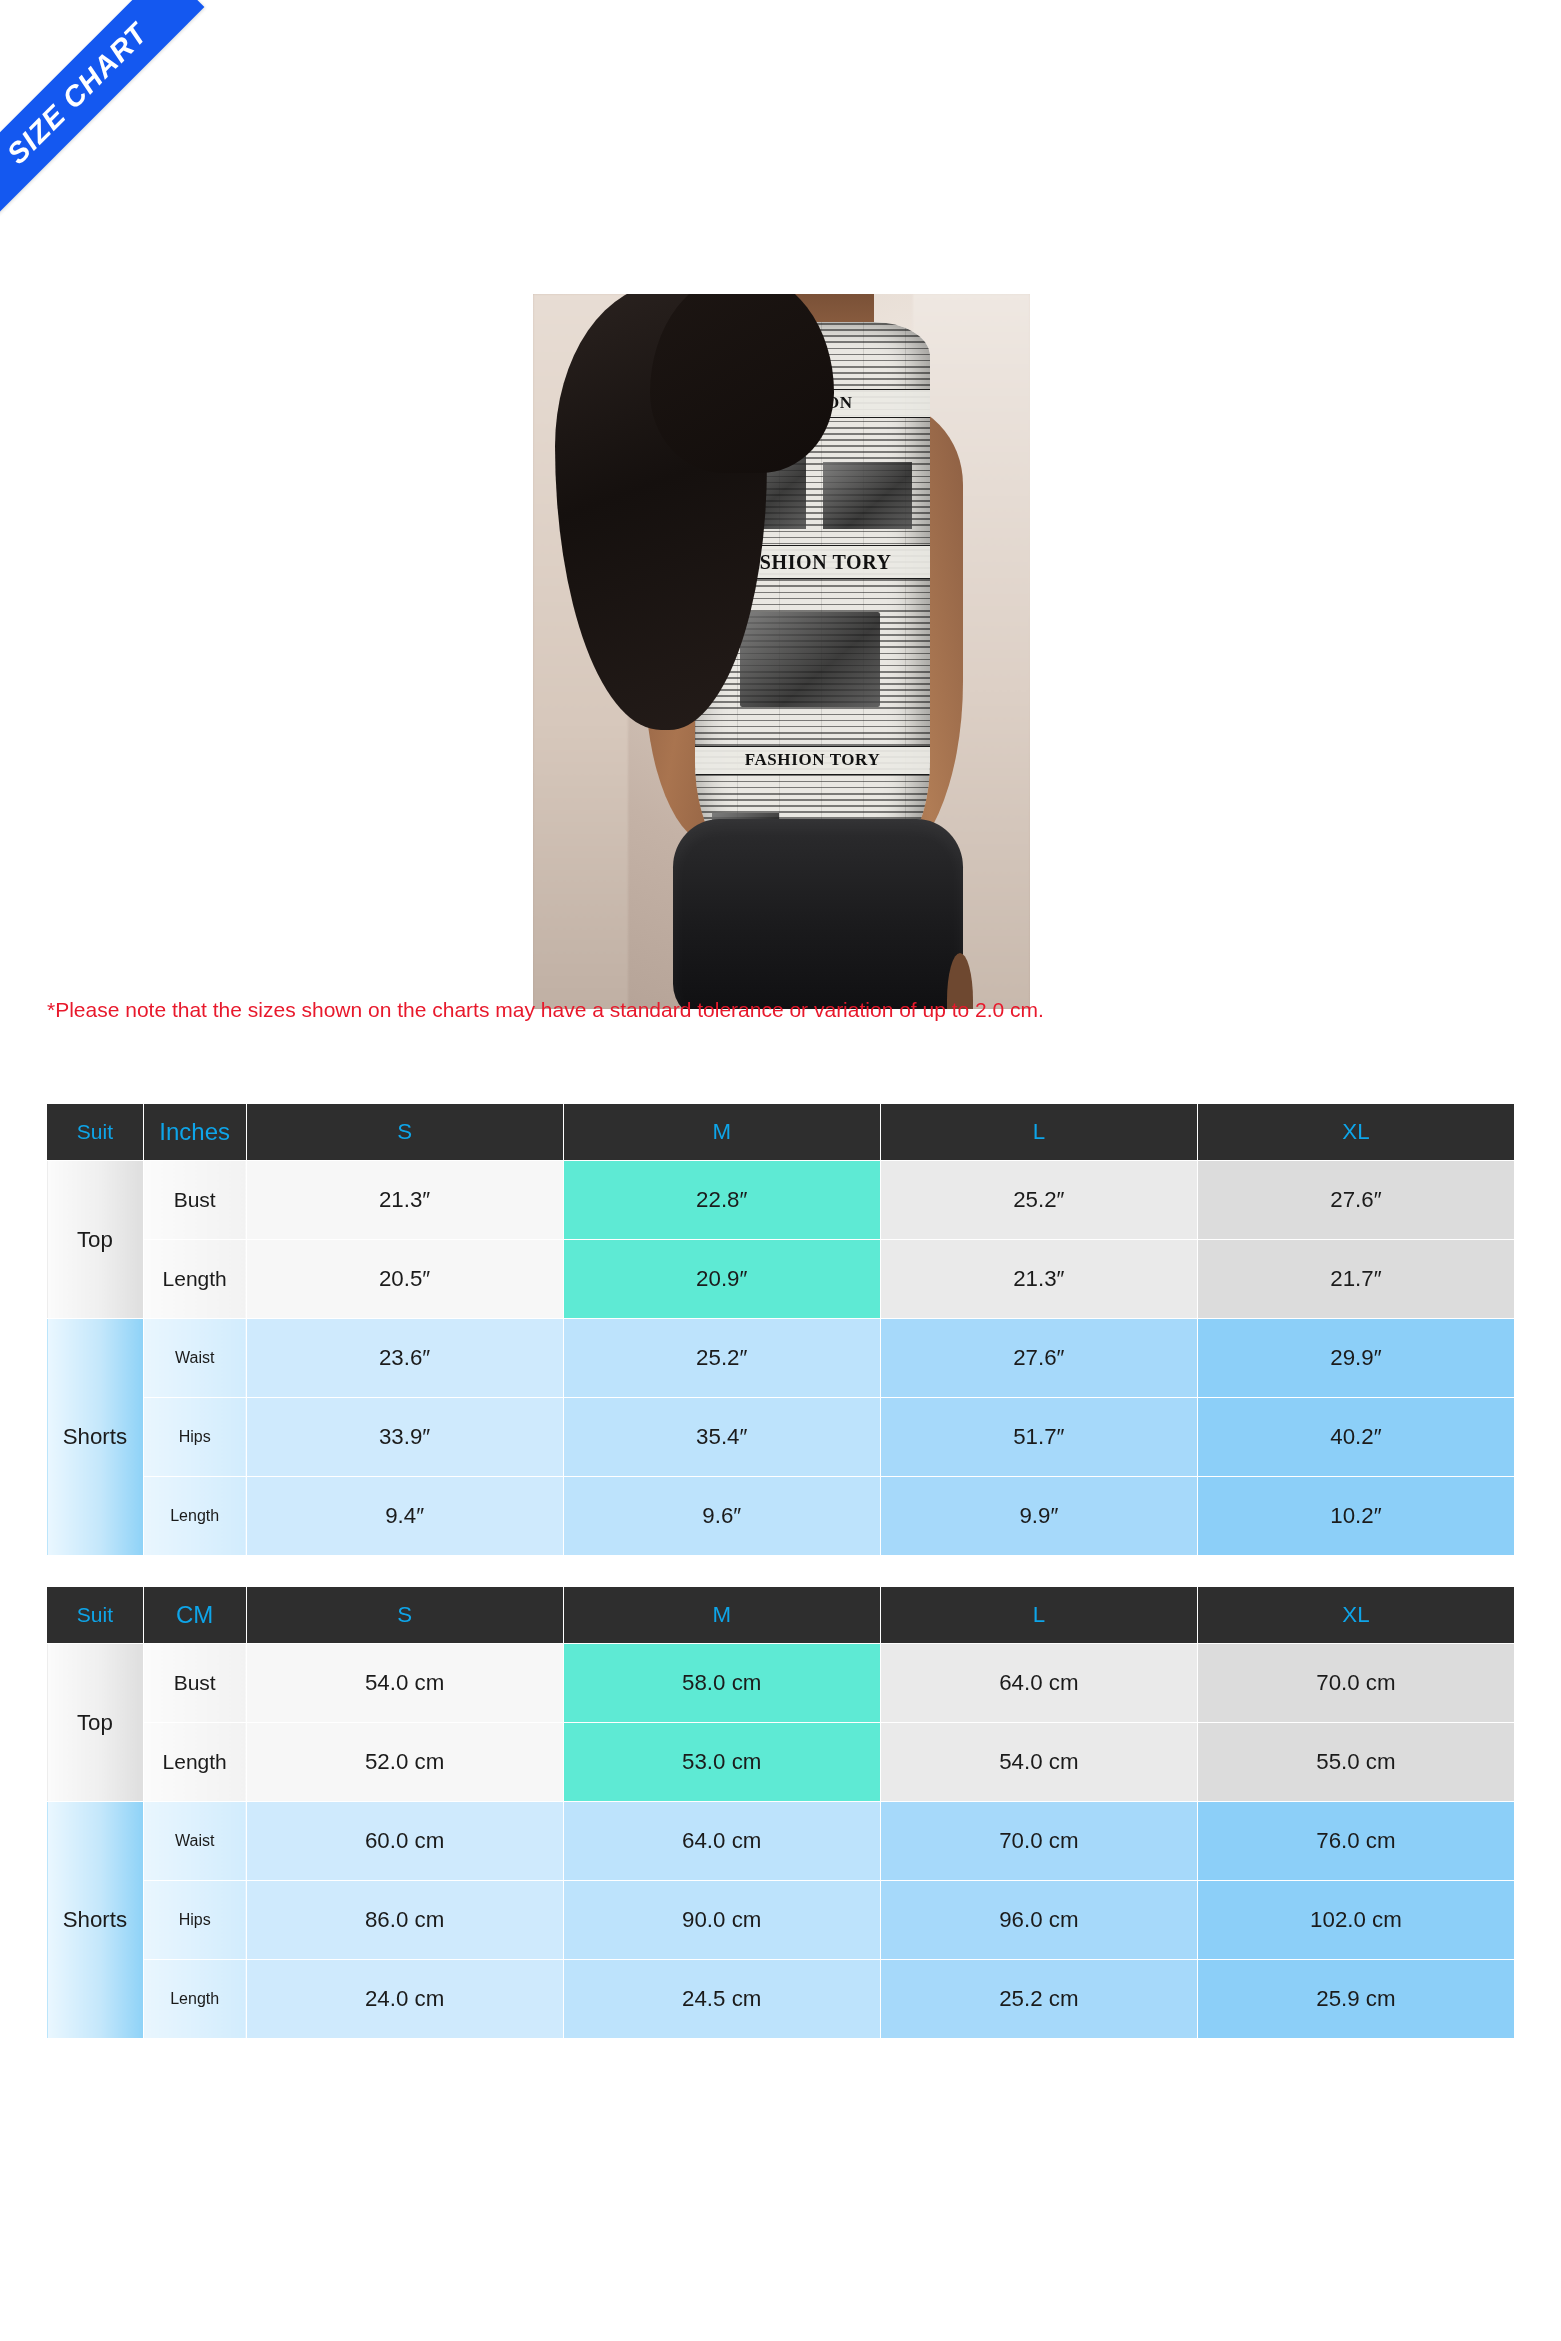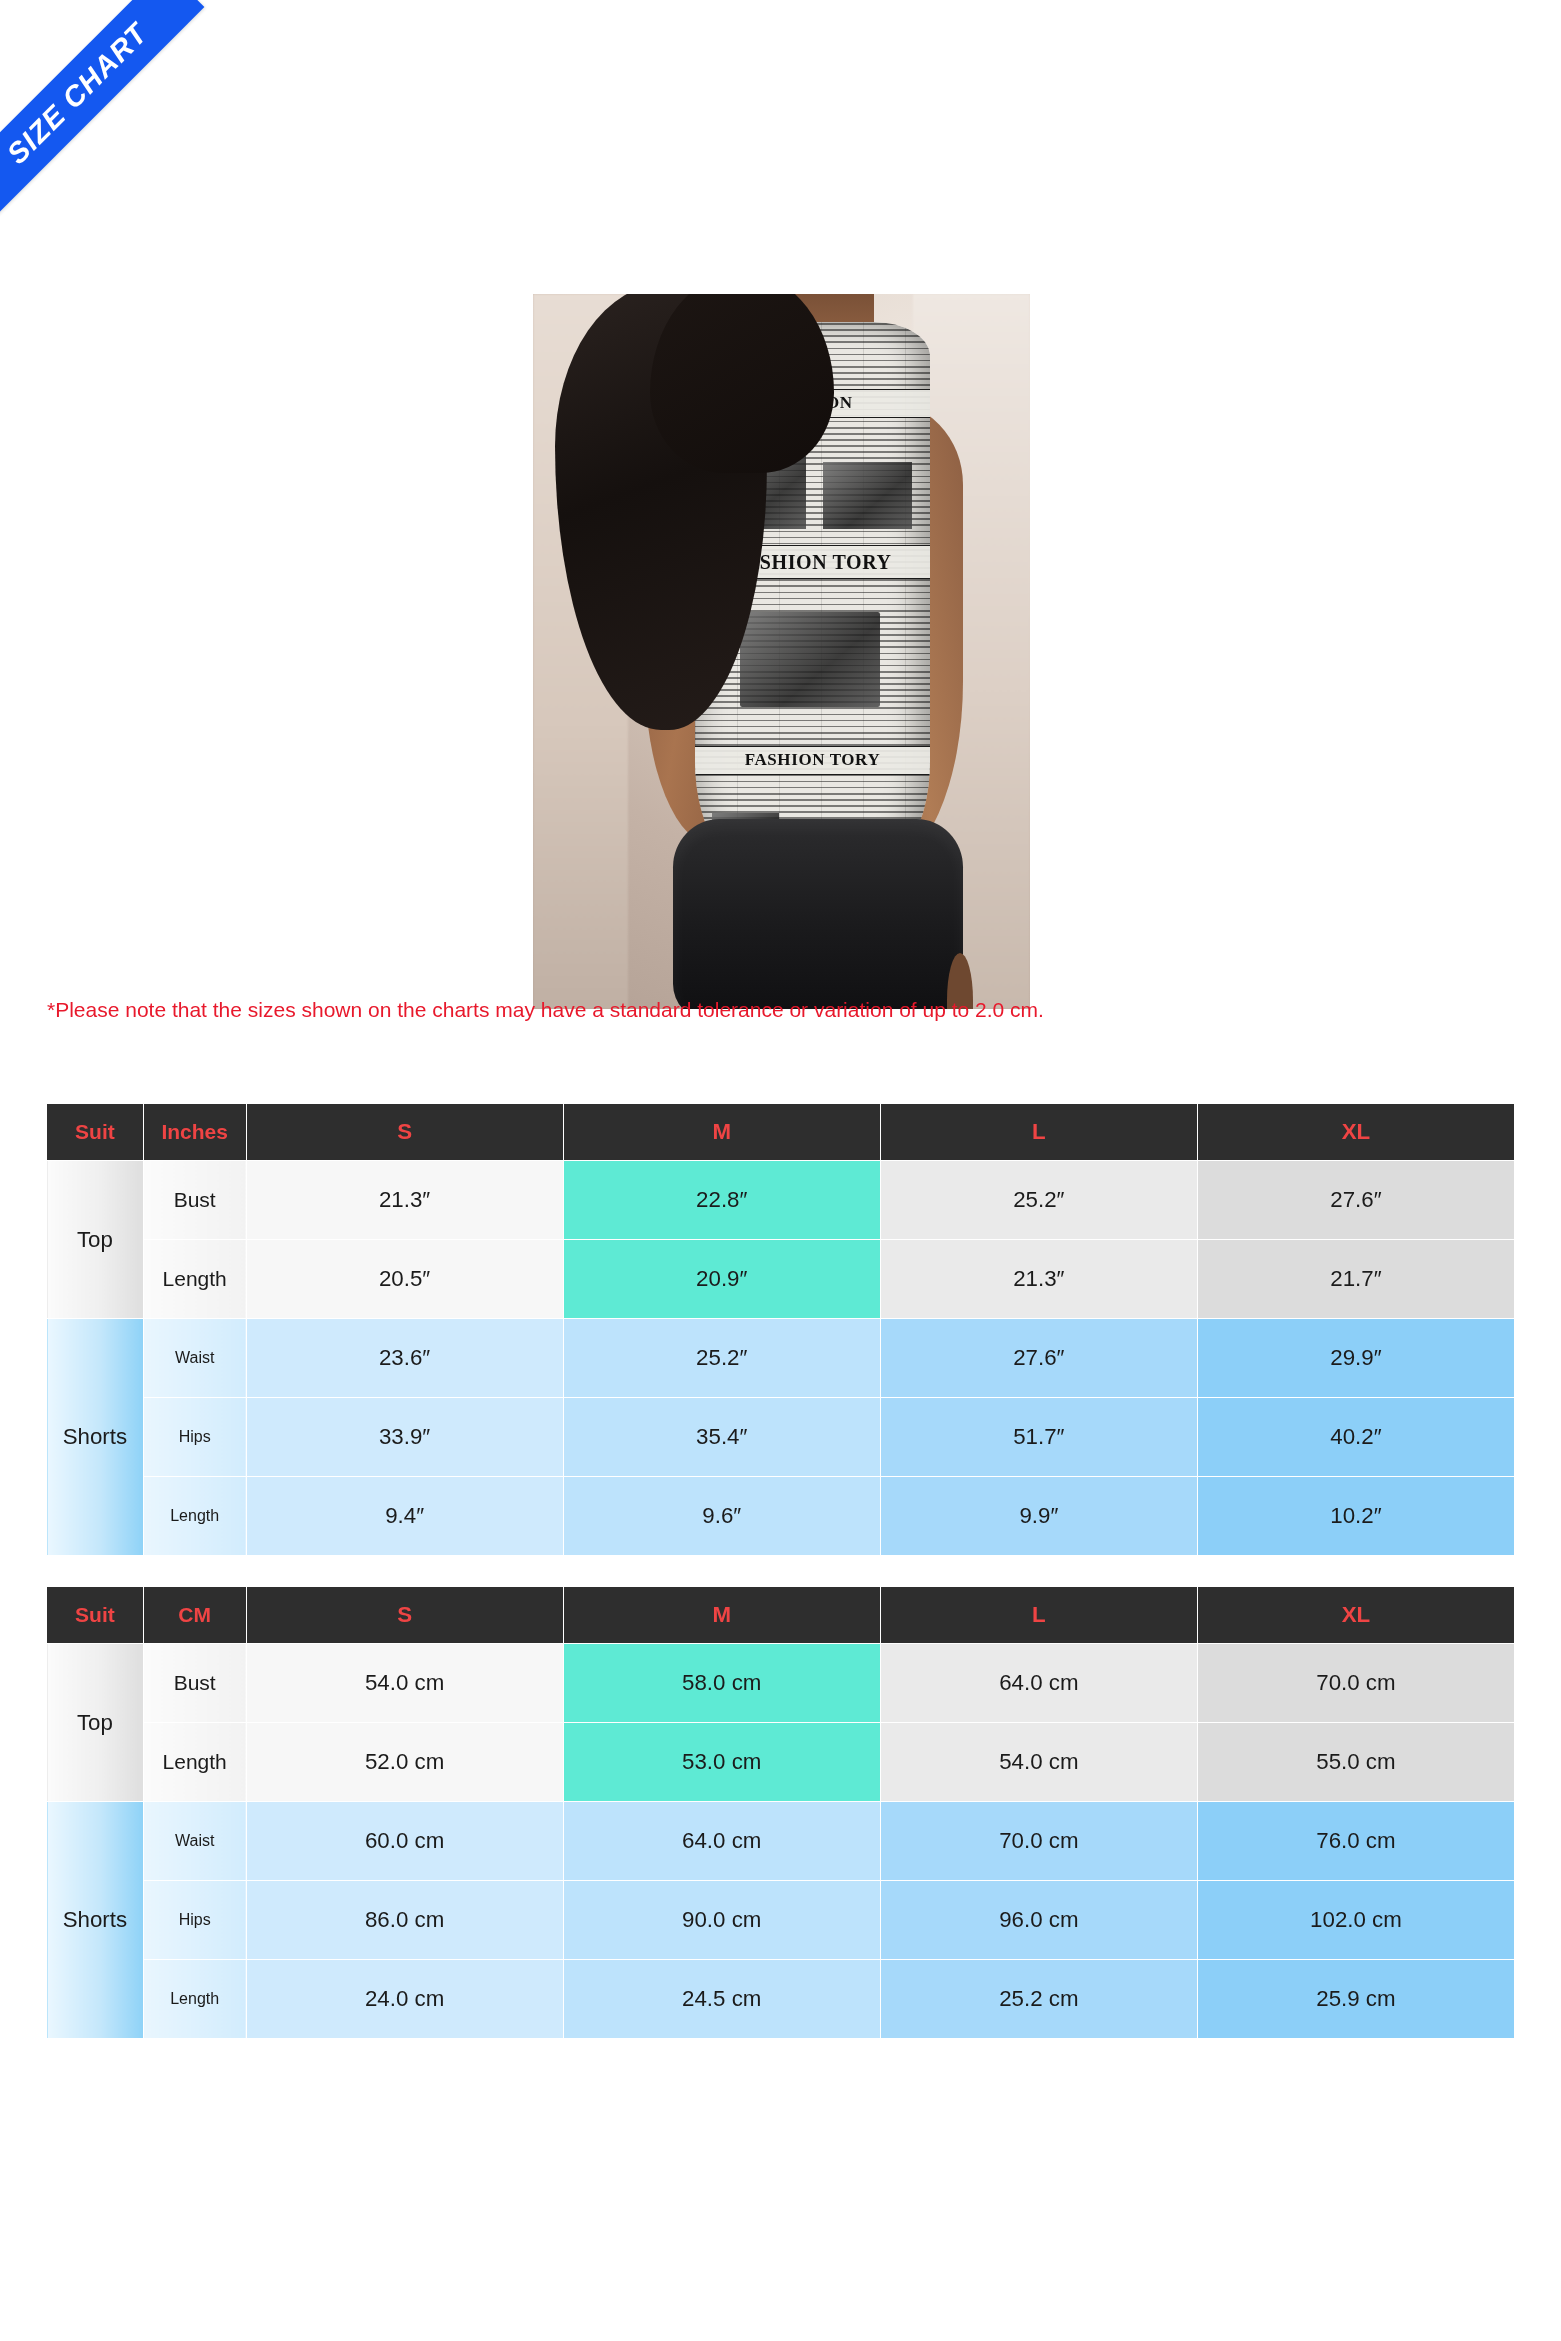--- a/index.html
+++ b/index.html
@@ -191,27 +191,27 @@
     border: 1.1px solid #ffffff;
     text-align: center;
     vertical-align: middle;
     font-size: 22.3px;
     color: #1b1b1b;
     height: 78px;
     padding: 0 3.4px;
   }
   .size-table thead th {
     background: #2e2e2e;
-    color: #ef4444;
-    font-weight: bold;
+    color: #0ea5e9;
+    font-weight: normal;
     height: 56px;
     font-size: 22.3px;
   }
   .size-table thead th.hdr-suit { width: 89px; font-size: 21px; }
-  .size-table thead th.hdr-unit { width: 95px; font-size: 21px; }
+  .size-table thead th.hdr-unit { width: 95px; font-size: 24px; }
 
   
   .row-top td.group-cell {
     background: linear-gradient(90deg,#fbfbfb 0%, #efefef 55%, #dedede 100%);
     font-size: 22.3px;
   }
   .row-top td.metric-cell {
     background: linear-gradient(90deg,#fbfbfb 0%, #f2f2f2 100%);
     font-size: 21px;
     margin-left: 12px;

